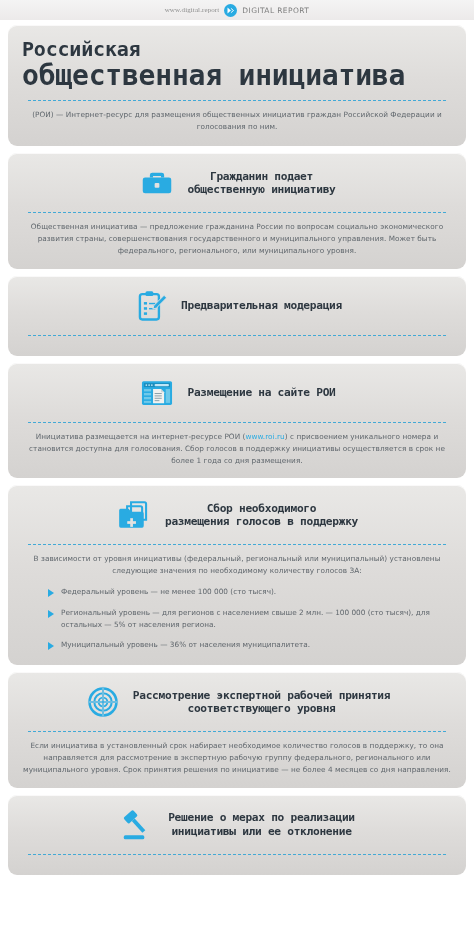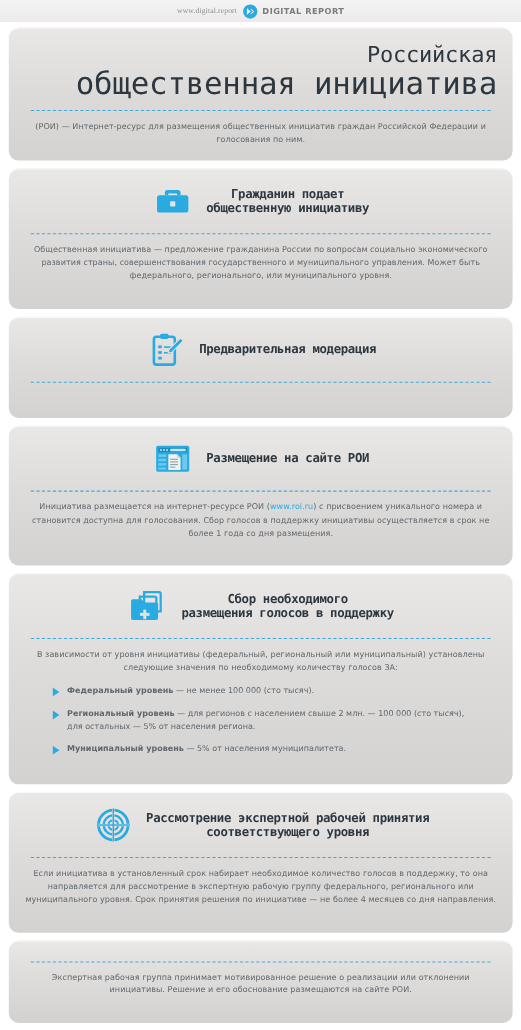--- a/index.html
+++ b/index.html
@@ -21,44 +21,44 @@
   .brand-url{
     font-size:7px; color:#8d8d8d; letter-spacing:.1px;
     font-family:Liberation Serif, serif;
   }
   .brand-logo{
     width:13px; height:13px; border-radius:50%;
     background:#29abe2; display:flex; align-items:center; justify-content:center;
     color:#fff; font-size:7px; font-weight:bold; line-height:1;
   }
   .brand-name{
-    font-size:7.5px; color:#7c7c7c; font-weight:bold; letter-spacing:.4px;
+    font-size:7.5px; color:#7c7c7c; font-weight:normal; letter-spacing:.4px;
     font-family:"DejaVu Sans", sans-serif;
   }
 
   
   .card{
     position:relative;
     margin:0 8px 7px 8px;
     border-radius:9px;
     background:linear-gradient(to bottom,#e9e8e6 0%,#dedcda 45%,#d4d2d0 100%);
     box-shadow:inset 0 1px 0 rgba(255,255,255,.75);
-    padding:10px 14px 24px 14px;
+    padding:10px 14px 12px 14px;
   }
   .card.hero{
     margin-top:5px;
     padding:14px 14px 14px 14px;
   }
 
   
   .hero-title{
-    text-align:right;
+    text-align:left;
     color:#2d3740;
     font-family:"DejaVu Sans Mono", monospace;
-    font-weight:normal;
+    font-weight:bold;
     line-height:1.08;
     letter-spacing:-0.2px;
   }
   .hero-l1{ font-size:20px; display:block; }
   .hero-l2{ font-size:28px; display:block; }
 
   .dashrule{
     height:0; border-top:1.6px dashed #3aa7d6;
     margin:9px 6px 8px 6px;
     opacity:.95;
@@ -102,21 +102,21 @@
     flex:0 0 auto; width:0; height:0; margin-top:3px;
     border-top:4px solid transparent;
     border-bottom:4px solid transparent;
     border-left:6px solid #29abe2;
   }
   .bullet-text{
     font-size:7.3px; line-height:1.62; color:#5f666c;
     font-family:"DejaVu Sans", sans-serif;
     text-align:left;
   }
-  .bullet-text b{ font-weight:bold; color:#5f666c; }
+  .bullet-text b{ font-weight:normal; color:#5f666c; }
 </style>
 </head>
 <body>
 
 <div class="brandbar">
   <span class="brand-url">www.digital.report</span>
   <span class="brand-logo">
     <svg width="9" height="9" viewBox="0 0 24 24" aria-hidden="true">
       <path d="M4 4 L13 12 L4 20 Z" fill="#ffffff"></path>
       <path d="M14 7 L20 12 L14 17" stroke="#ffffff" stroke-width="2.4" fill="none" stroke-linecap="round"></path>
@@ -227,21 +227,21 @@
     <div class="bullet">
       <span class="bullet-arrow"></span>
       <span class="bullet-text"><b>Федеральный уровень</b><span> — не менее 100 000 (сто тысяч).</span></span>
     </div>
     <div class="bullet">
       <span class="bullet-arrow"></span>
       <span class="bullet-text"><b>Региональный уровень</b><span> — для регионов с населением свыше 2 млн. — 100 000 (сто тысяч), для остальных — 5% от населения региона.</span></span>
     </div>
     <div class="bullet">
       <span class="bullet-arrow"></span>
-      <span class="bullet-text"><b>Муниципальный уровень</b><span> — 5% от населения муниципалитета.</span></span>
+      <span class="bullet-text"><b>Муниципальный уровень</b><span> — 36% от населения муниципалитета.</span></span>
     </div>
   </div>
 </div>
 
 <div class="card">
   <div class="sec-head">
     <span class="sec-icon">
       <svg viewBox="0 0 48 48" width="38" height="38" aria-hidden="true">
         <circle cx="24" cy="24" r="17" fill="none" stroke="#29abe2" stroke-width="3.2"></circle>
         <circle cx="24" cy="24" r="11" fill="none" stroke="#29abe2" stroke-width="2.6"></circle>
@@ -256,15 +256,29 @@
     <div class="sec-title">
       <div>Рассмотрение экспертной рабочей принятия</div>
       <div>соответствующего уровня</div>
     </div>
   </div>
   <div class="dashrule"></div>
   <div class="body-text">Если инициатива в установленный срок набирает необходимое количество голосов в поддержку, то она направляется для рассмотрение в экспертную рабочую группу федерального, регионального или муниципального уровня. Срок принятия решения по инициативе — не более 4 месяцев со дня направления.</div>
 </div>
 
 <div class="card">
-  <div class="dashrule"></div>
-  <div class="body-text">Экспертная рабочая группа принимает мотивированное решение о реализации или отклонении инициативы. Решение и его обоснование размещаются на сайте РОИ.</div>
+  <div class="sec-head">
+    <span class="sec-icon">
+      <svg viewBox="0 0 48 48" width="38" height="38" aria-hidden="true">
+        <g transform="rotate(-42 24 24)">
+          <rect x="16" y="5" width="16" height="10" rx="2" fill="#29abe2"></rect>
+          <rect x="21.5" y="15" width="5" height="20" fill="#29abe2"></rect>
+        </g>
+        <rect x="6" y="37" width="26" height="5" rx="2" fill="#29abe2"></rect>
+      </svg>
+    </span>
+    <div class="sec-title">
+      <div>Решение о мерах по реализации</div>
+      <div>инициативы или ее отклонение</div>
+    </div>
+  </div>
+  <div class="dashrule"></div>
 </div>
 
 </body></html>

